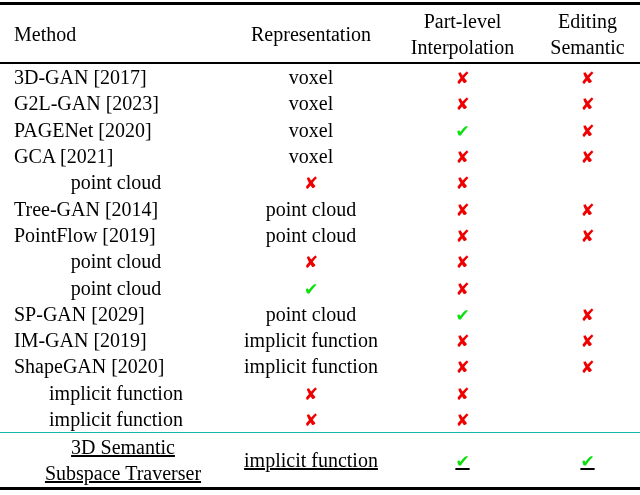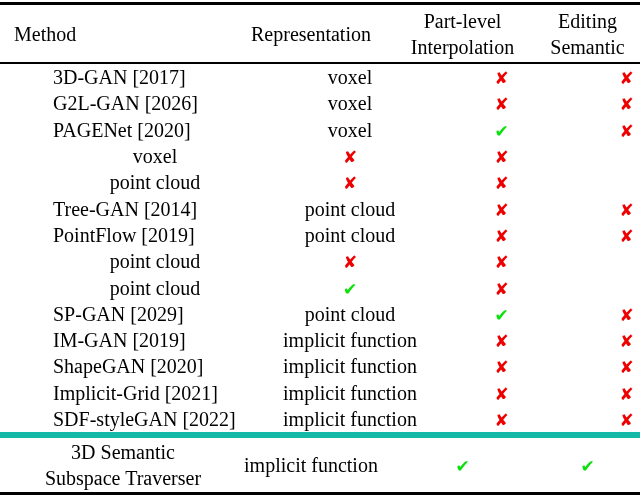--- a/index.html
+++ b/index.html
@@ -24,25 +24,25 @@
     grid-template-columns: 232px 158px 145px 105px;
     align-items: center;
     font-size: 20px;
   }
   .header-row {
     height: 57px;
     border-bottom: 2px solid #000000;
   }
   .body-row {
     height: 26.3px;
-    padding-left: 39px;
   }
   .final-row {
     height: 54px;
-    border-top: 6px solid #14b8a6;
+    border-top: 1px solid #14b8a6;
+    text-decoration: underline;
   }
   .cell { line-height: 1.2; }
   .method-col { padding-left: 14px; text-align: left; }
   .center { text-align: center; }
   .two-line span { display: block; line-height: 1.3; text-align: center; }
   .mark {
     font-family: "DejaVu Sans", sans-serif;
     font-weight: bold;
     font-size: 17px;
   }
@@ -68,32 +68,33 @@
   </div>
 
   <div id="table-body">
       <div class="grid-row body-row">
         <div class="cell method-col">3D-GAN [2017]</div>
         <div class="cell center">voxel</div>
         <div class="cell center"><span class="mark cross">✘</span></div>
         <div class="cell center"><span class="mark cross">✘</span></div>
       </div>
       <div class="grid-row body-row">
-        <div class="cell method-col">G2L-GAN [2026]</div>
+        <div class="cell method-col">G2L-GAN [2023]</div>
         <div class="cell center">voxel</div>
         <div class="cell center"><span class="mark cross">✘</span></div>
         <div class="cell center"><span class="mark cross">✘</span></div>
       </div>
       <div class="grid-row body-row">
         <div class="cell method-col">PAGENet [2020]</div>
         <div class="cell center">voxel</div>
         <div class="cell center"><span class="mark check">✔</span></div>
         <div class="cell center"><span class="mark cross">✘</span></div>
       </div>
       <div class="grid-row body-row">
+        <div class="cell method-col">GCA [2021]</div>
         <div class="cell center">voxel</div>
         <div class="cell center"><span class="mark cross">✘</span></div>
         <div class="cell center"><span class="mark cross">✘</span></div>
       </div>
       <div class="grid-row body-row">
         <div class="cell center">point cloud</div>
         <div class="cell center"><span class="mark cross">✘</span></div>
         <div class="cell center"><span class="mark cross">✘</span></div>
       </div>
       <div class="grid-row body-row">
@@ -130,27 +131,25 @@
         <div class="cell center"><span class="mark cross">✘</span></div>
         <div class="cell center"><span class="mark cross">✘</span></div>
       </div>
       <div class="grid-row body-row">
         <div class="cell method-col">ShapeGAN [2020]</div>
         <div class="cell center">implicit function</div>
         <div class="cell center"><span class="mark cross">✘</span></div>
         <div class="cell center"><span class="mark cross">✘</span></div>
       </div>
       <div class="grid-row body-row">
-        <div class="cell method-col">Implicit-Grid [2021]</div>
         <div class="cell center">implicit function</div>
         <div class="cell center"><span class="mark cross">✘</span></div>
         <div class="cell center"><span class="mark cross">✘</span></div>
       </div>
       <div class="grid-row body-row">
-        <div class="cell method-col">SDF-styleGAN [2022]</div>
         <div class="cell center">implicit function</div>
         <div class="cell center"><span class="mark cross">✘</span></div>
         <div class="cell center"><span class="mark cross">✘</span></div>
       </div>
     </div>
 
   <div class="grid-row final-row">
     <div class="cell method-col two-line">
       <span>3D Semantic</span>
       <span>Subspace Traverser</span>

